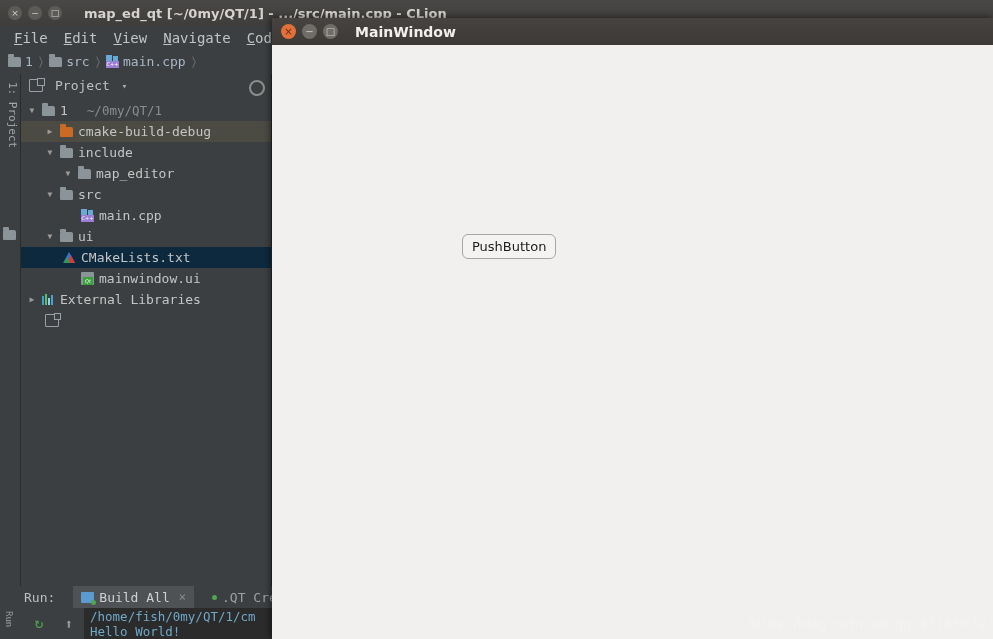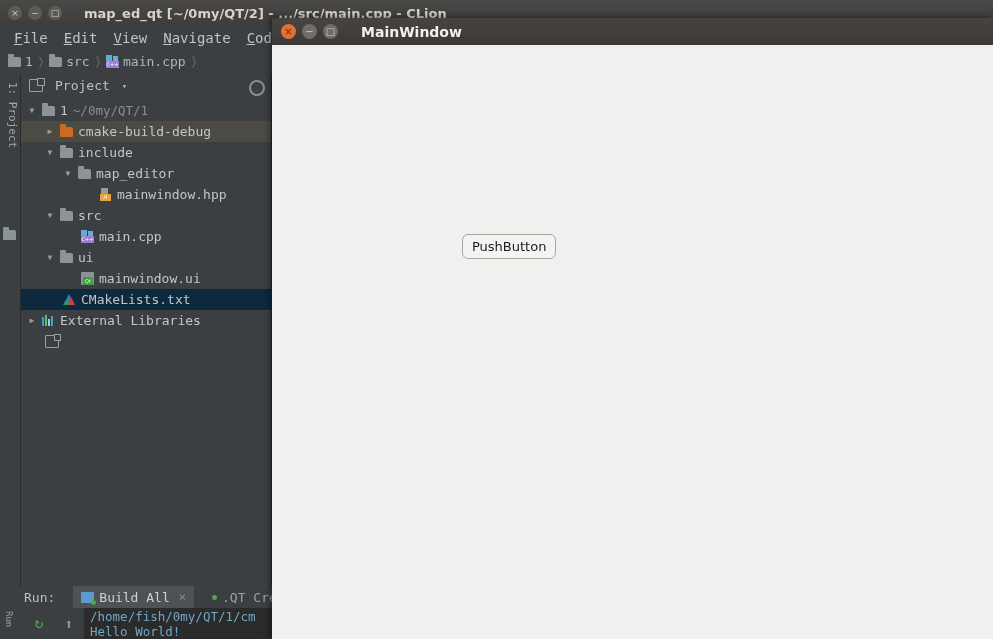--- a/index.html
+++ b/index.html
@@ -77,21 +77,21 @@
   .projpanel{position:absolute;left:21px;top:74px;width:250px;height:512px;background:#3c3f41;
     border-right:1px solid #2b2b2b;}
   .projhead{height:23px;display:flex;align-items:center;padding-left:8px;gap:12px;color:#bbbbbb;}
   .projhead .t{font-size:13px;color:#c0c0c0;}
   .chev{color:#b0b0b0;font-size:9px;}
   .gear{position:absolute;right:6px;top:6px;width:12px;height:12px;border:2px solid #8d8d8d;border-radius:50%;}
   .tree{position:absolute;left:0;top:26px;width:250px;bottom:0;overflow:hidden;}
   .row{height:21px;display:flex;align-items:center;gap:5px;white-space:nowrap;padding-right:4px;}
   .row .arrow{width:10px;text-align:center;color:#9a9a9a;font-size:8px;flex:0 0 10px;}
   .row .label{font-size:13px;color:#c5c5c5;}
-  .row .sub{font-size:12.5px;color:#8c8c8c;}
+  .row .sub{font-size:12.5px;color:#8c8c8c;margin-left:14px;}
   .row.selected{background:#0d293e;}
   .row.hover{background:#4b4b43;}
 
   
   .runpanel{position:absolute;left:0;top:586px;width:993px;height:53px;background:#3c3f41;}
   .runtabs{position:absolute;left:0;top:0;width:993px;height:22px;display:flex;align-items:center;}
   .run-lbl{margin-left:24px;color:#bdbdbd;font-size:13px;}
   .rtab{margin-left:18px;display:flex;align-items:center;gap:5px;height:22px;padding:0 8px;
     background:#4e5254;color:#d0d0d0;font-size:13px;}
   .rtab.plain{background:transparent;color:#a0a0a0;margin-left:10px;}
@@ -113,42 +113,42 @@
   
   #qtwin{position:absolute;left:272px;top:18px;width:721px;height:621px;
     background:#f1f0ee;box-shadow:-2px -1px 6px rgba(0,0,0,.45);}
   .qt-titlebar{height:27px;background:linear-gradient(#474340,#3c3936);display:flex;align-items:center;}
   .qt-btns{display:flex;gap:6px;margin-left:9px;}
   .qb{width:15px;height:15px;border-radius:50%;display:flex;align-items:center;justify-content:center;
       font-family:"DejaVu Sans",sans-serif;font-size:10px;line-height:1;}
   .qb.close{background:#e2703a;color:#6a2b10;}
   .qb.min{background:#706c68;color:#cfcbc7;}
   .qb.max{background:#706c68;color:#cfcbc7;}
-  .qt-title{margin-left:23px;font-family:"DejaVu Sans","Liberation Sans",sans-serif;
+  .qt-title{margin-left:17px;font-family:"DejaVu Sans","Liberation Sans",sans-serif;
     font-size:14px;font-weight:bold;color:#f2f0ee;}
   .qt-body{position:absolute;left:0;top:27px;width:721px;height:594px;background:#f1f0ee;}
   .pushbtn{position:absolute;left:190px;top:189px;padding:4px 9px;background:#f4f3f2;
     border:1px solid #a8a6a3;border-radius:6px;color:#1b1b1b;font-size:13px;
     font-family:"DejaVu Sans","Liberation Sans",sans-serif;}
 
   .watermark{position:absolute;right:6px;bottom:8px;color:rgba(255,255,255,.22);
     font-family:"DejaVu Sans","Liberation Sans",sans-serif;font-size:13px;letter-spacing:.3px;}
 </style>
 </head>
 <body>
 
 <div id="ide">
 
   <div class="ide-titlebar">
     <div class="wbtns">
       <div class="wb close">×</div>
       <div class="wb min">−</div>
       <div class="wb max">□</div>
     </div>
-    <div class="ide-title">map_ed_qt [~/0my/QT/2] - .../src/main.cpp - CLion</div>
+    <div class="ide-title">map_ed_qt [~/0my/QT/1] - .../src/main.cpp - CLion</div>
   </div>
 
   <div class="menubar">
     <div class="menu-item"><u>F</u><span>ile</span></div>
     <div class="menu-item"><u>E</u><span>dit</span></div>
     <div class="menu-item"><u>V</u><span>iew</span></div>
     <div class="menu-item"><u>N</u><span>avigate</span></div>
     <div class="menu-item"><u>C</u><span>ode</span></div>
     <div class="menu-item"><u>R</u><span></span></div>
   </div>
@@ -210,27 +210,20 @@
         <span class="ico folder-ico"></span>
         <span class="label">include</span>
       </div>
 
       <div class="row" style="padding-left:42px">
         <span class="arrow">▼</span>
         <span class="ico folder-ico"></span>
         <span class="label">map_editor</span>
       </div>
 
-      <div class="row" style="padding-left:78px">
-        <span class="h-ico">
-            <i class="sq"></i>
-            <i class="lbl">H</i>
-          </span>
-        <span class="label">mainwindow.hpp</span>
-      </div>
 
 
       <div class="row" style="padding-left:24px">
         <span class="arrow">▼</span>
         <span class="ico folder-ico"></span>
         <span class="label">src</span>
       </div>
 
       <div class="row" style="padding-left:60px">
         <span class="cpp-ico">
@@ -241,34 +234,34 @@
         <span class="label">main.cpp</span>
       </div>
 
 
       <div class="row" style="padding-left:24px">
         <span class="arrow">▼</span>
         <span class="ico folder-ico"></span>
         <span class="label">ui</span>
       </div>
 
-      <div class="row" style="padding-left:60px">
-        <span class="ui-ico">
-            <i class="lbl">Qt</i>
-          </span>
-        <span class="label">mainwindow.ui</span>
-      </div>
-
       <div class="row selected" style="padding-left:42px">
         <span class="cmake-ico">
             <span class="cm-a"></span>
             <span class="cm-b"></span>
             <span class="cm-c"></span>
           </span>
         <span class="label">CMakeLists.txt</span>
+      </div>
+
+      <div class="row" style="padding-left:60px">
+        <span class="ui-ico">
+            <i class="lbl">Qt</i>
+          </span>
+        <span class="label">mainwindow.ui</span>
       </div>
 
       <div class="row" style="padding-left:6px">
         <span class="arrow">▶</span>
         <span class="lib-ico">
           <i style="height:9px;background:#3aa3c9"></i>
             <i style="height:11px;background:#5bbf6b"></i>
             <i style="height:7px;background:#8fd4e0"></i>
             <i style="height:10px;background:#4a9fd4"></i>
         </span>

